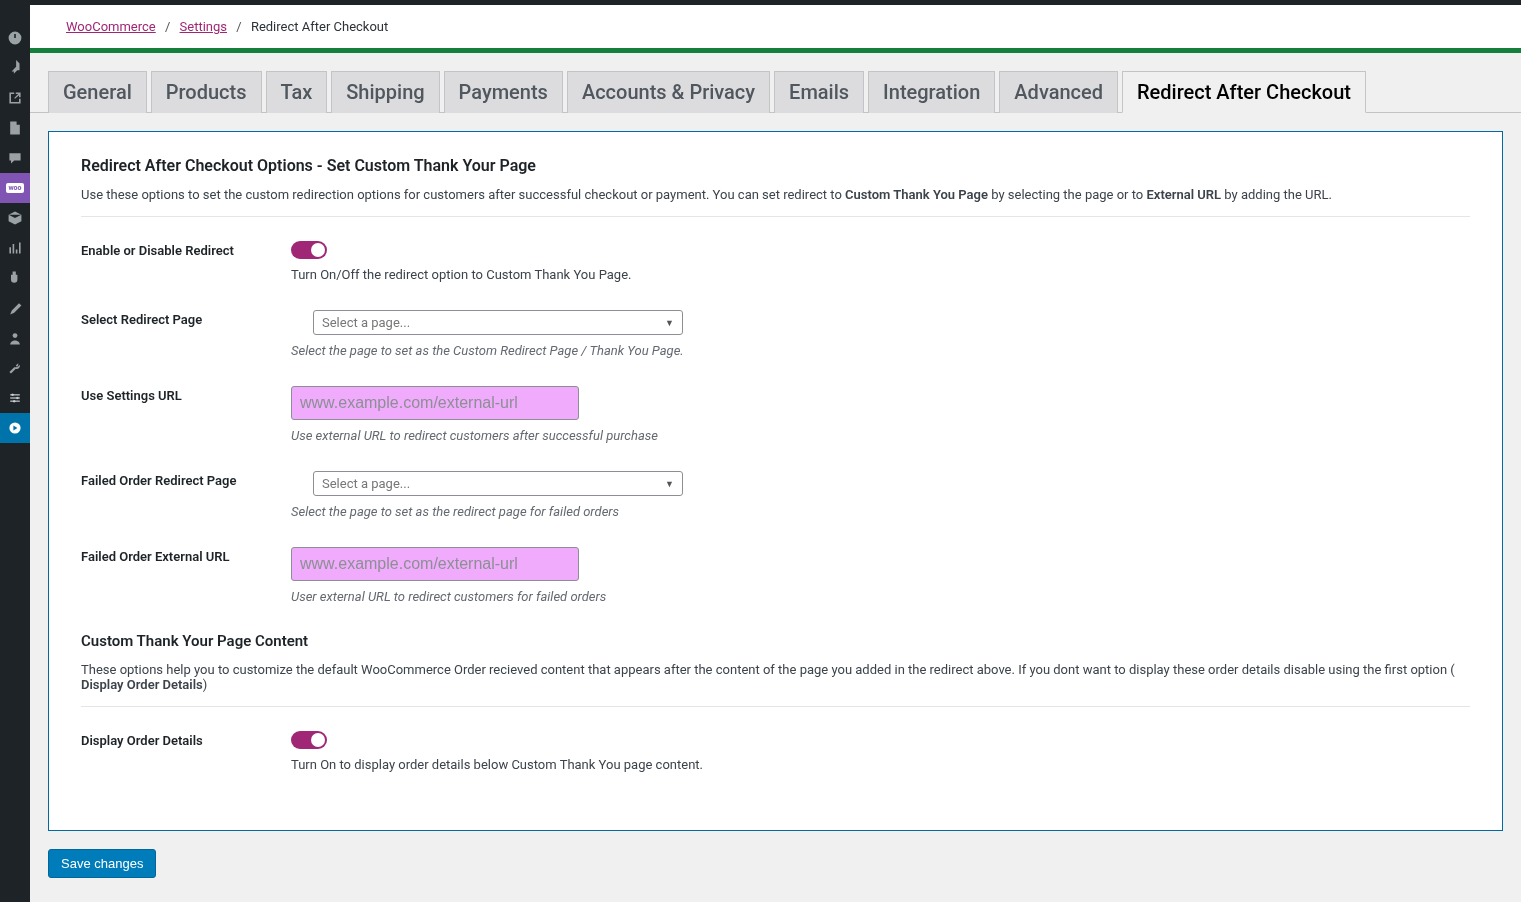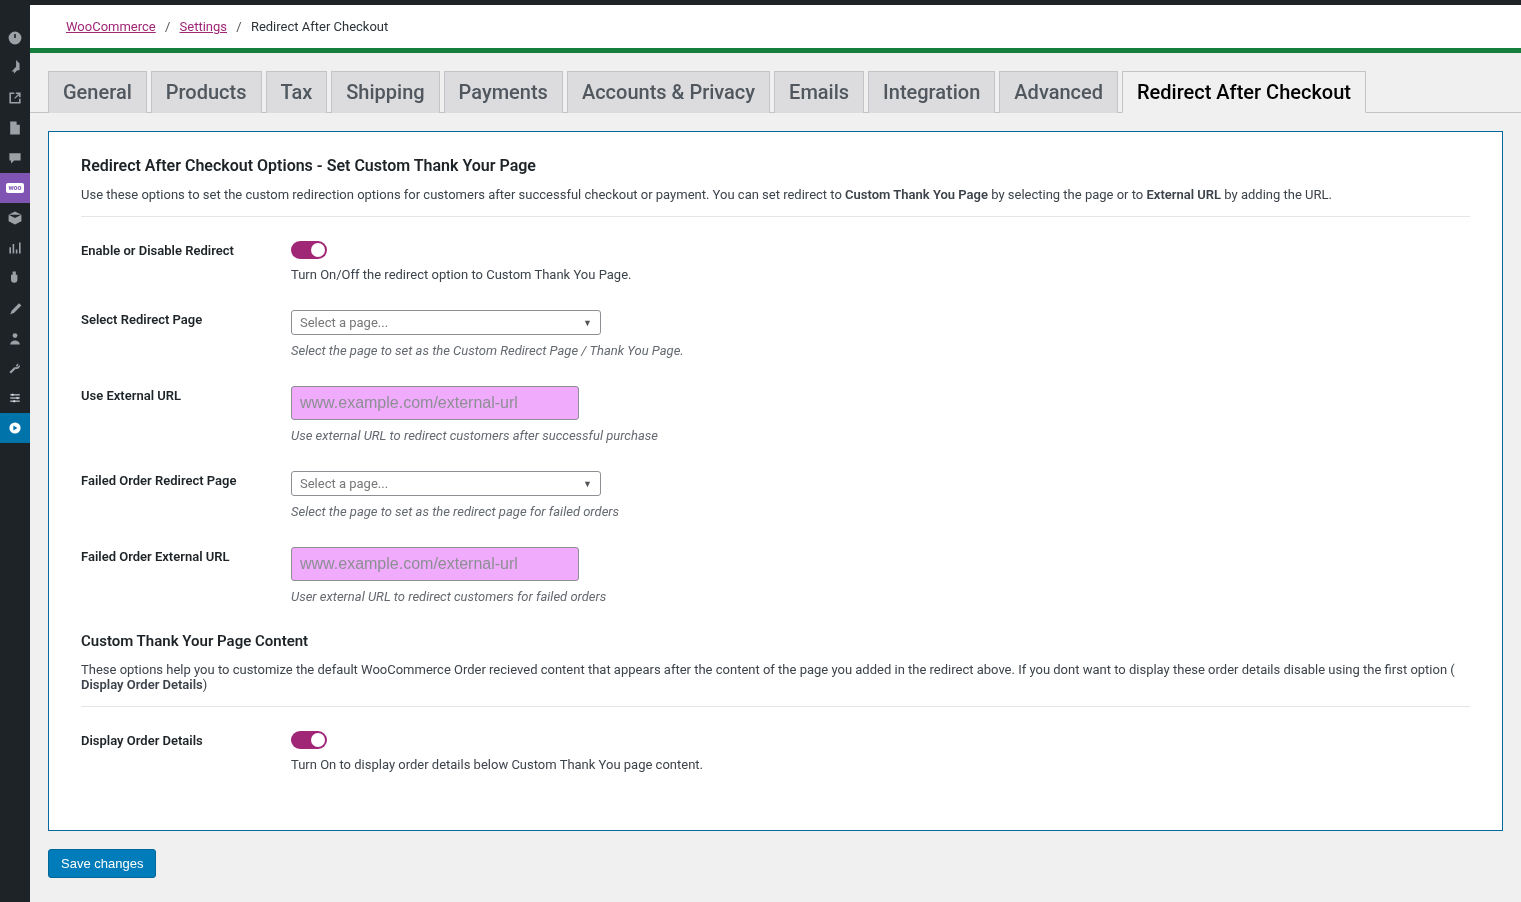--- a/index.html
+++ b/index.html
@@ -159,31 +159,32 @@
     .field-help {
       margin-top: 8px;
       font-size: 13px;
       color: #3c434a;
     }
     .field-help.italic {
       font-style: italic;
       color: #646970;
     }
     .select-wrap {
-      width: 310px;
+      width: 370px;
       border: 1px solid #8c8f94;
       border-radius: 3px;
       padding: 4px 8px;
       background: #fff;
       display: flex;
       justify-content: space-between;
       align-items: center;
       color: #777;
       cursor: pointer;
       font-size: 13px;
+      margin-left: 22px;
     }
     .select-arrow { font-size: 9px; color: #555; }
     .text-input {
       width: 288px;
       border: 1px solid #8c8f94;
       border-radius: 3px;
       padding: 7px 8px;
       font-size: 16px;
       background: #f0abfc;
     }
@@ -339,21 +340,21 @@
           <div class="form-field">
             <div class="select-wrap">
               <span>Select a page...</span>
               <span class="select-arrow">▼</span>
             </div>
             <div class="field-help italic">Select the page to set as the Custom Redirect Page / Thank You Page.</div>
           </div>
         </div>
 
         <div class="form-row">
-          <div class="form-label">Use External URL</div>
+          <div class="form-label">Use Settings URL</div>
           <div class="form-field">
             <input type="text" class="text-input" placeholder="www.example.com/external-url" style="">
             <div class="field-help italic">Use external URL to redirect customers after successful purchase</div>
           </div>
         </div>
 
         <div class="form-row">
           <div class="form-label">Failed Order Redirect Page</div>
           <div class="form-field">
             <div class="select-wrap">

